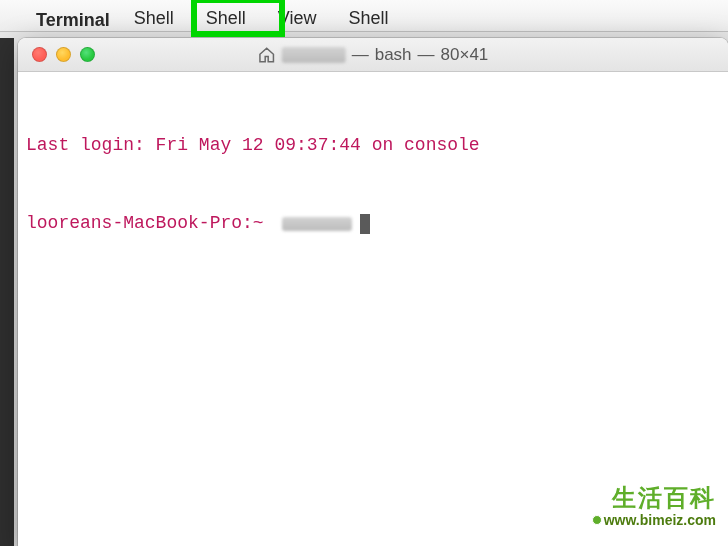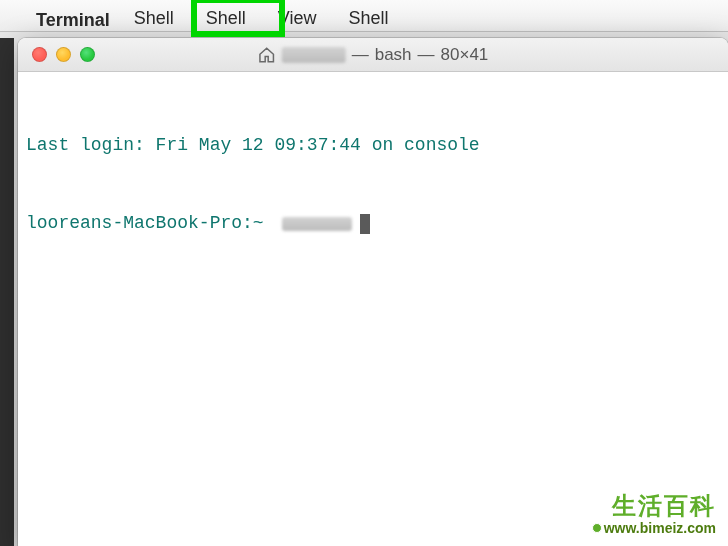--- a/index.html
+++ b/index.html
@@ -99,21 +99,21 @@
       display: inline-block;
       height: 16px;
       background: linear-gradient(to bottom, #d2d2d2, #bcbcbc);
       border-radius: 3px;
       filter: blur(1.5px);
     }
     .terminal-body {
       font-family: Menlo, Monaco, "Courier New", monospace;
       font-size: 18px;
       line-height: 1.45;
-      color: #0f766e;
+      color: #be185d;
       padding: 8px 8px;
       background: #ffffff;
       height: calc(100% - 34px);
       white-space: pre;
     }
     .prompt-line {
       display: flex;
       align-items: center;
       gap: 8px;
     }
@@ -128,21 +128,21 @@
       left: 0;
       top: 38px;
       width: 14px;
       height: 508px;
       background: #2f2f2f;
       z-index: 0;
     }
     .watermark {
       position: absolute;
       right: 12px;
-      bottom: 10px;
+      bottom: 18px;
       text-align: right;
       z-index: 200;
     }
     .watermark .cn {
       font-family: sans-serif;
       font-size: 24px;
       font-weight: 900;
       color: #5fae2a;
       letter-spacing: 2px;
       text-shadow: 1px 1px 0 #fff, -1px -1px 0 #fff, 1px -1px 0 #fff, -1px 1px 0 #fff;

